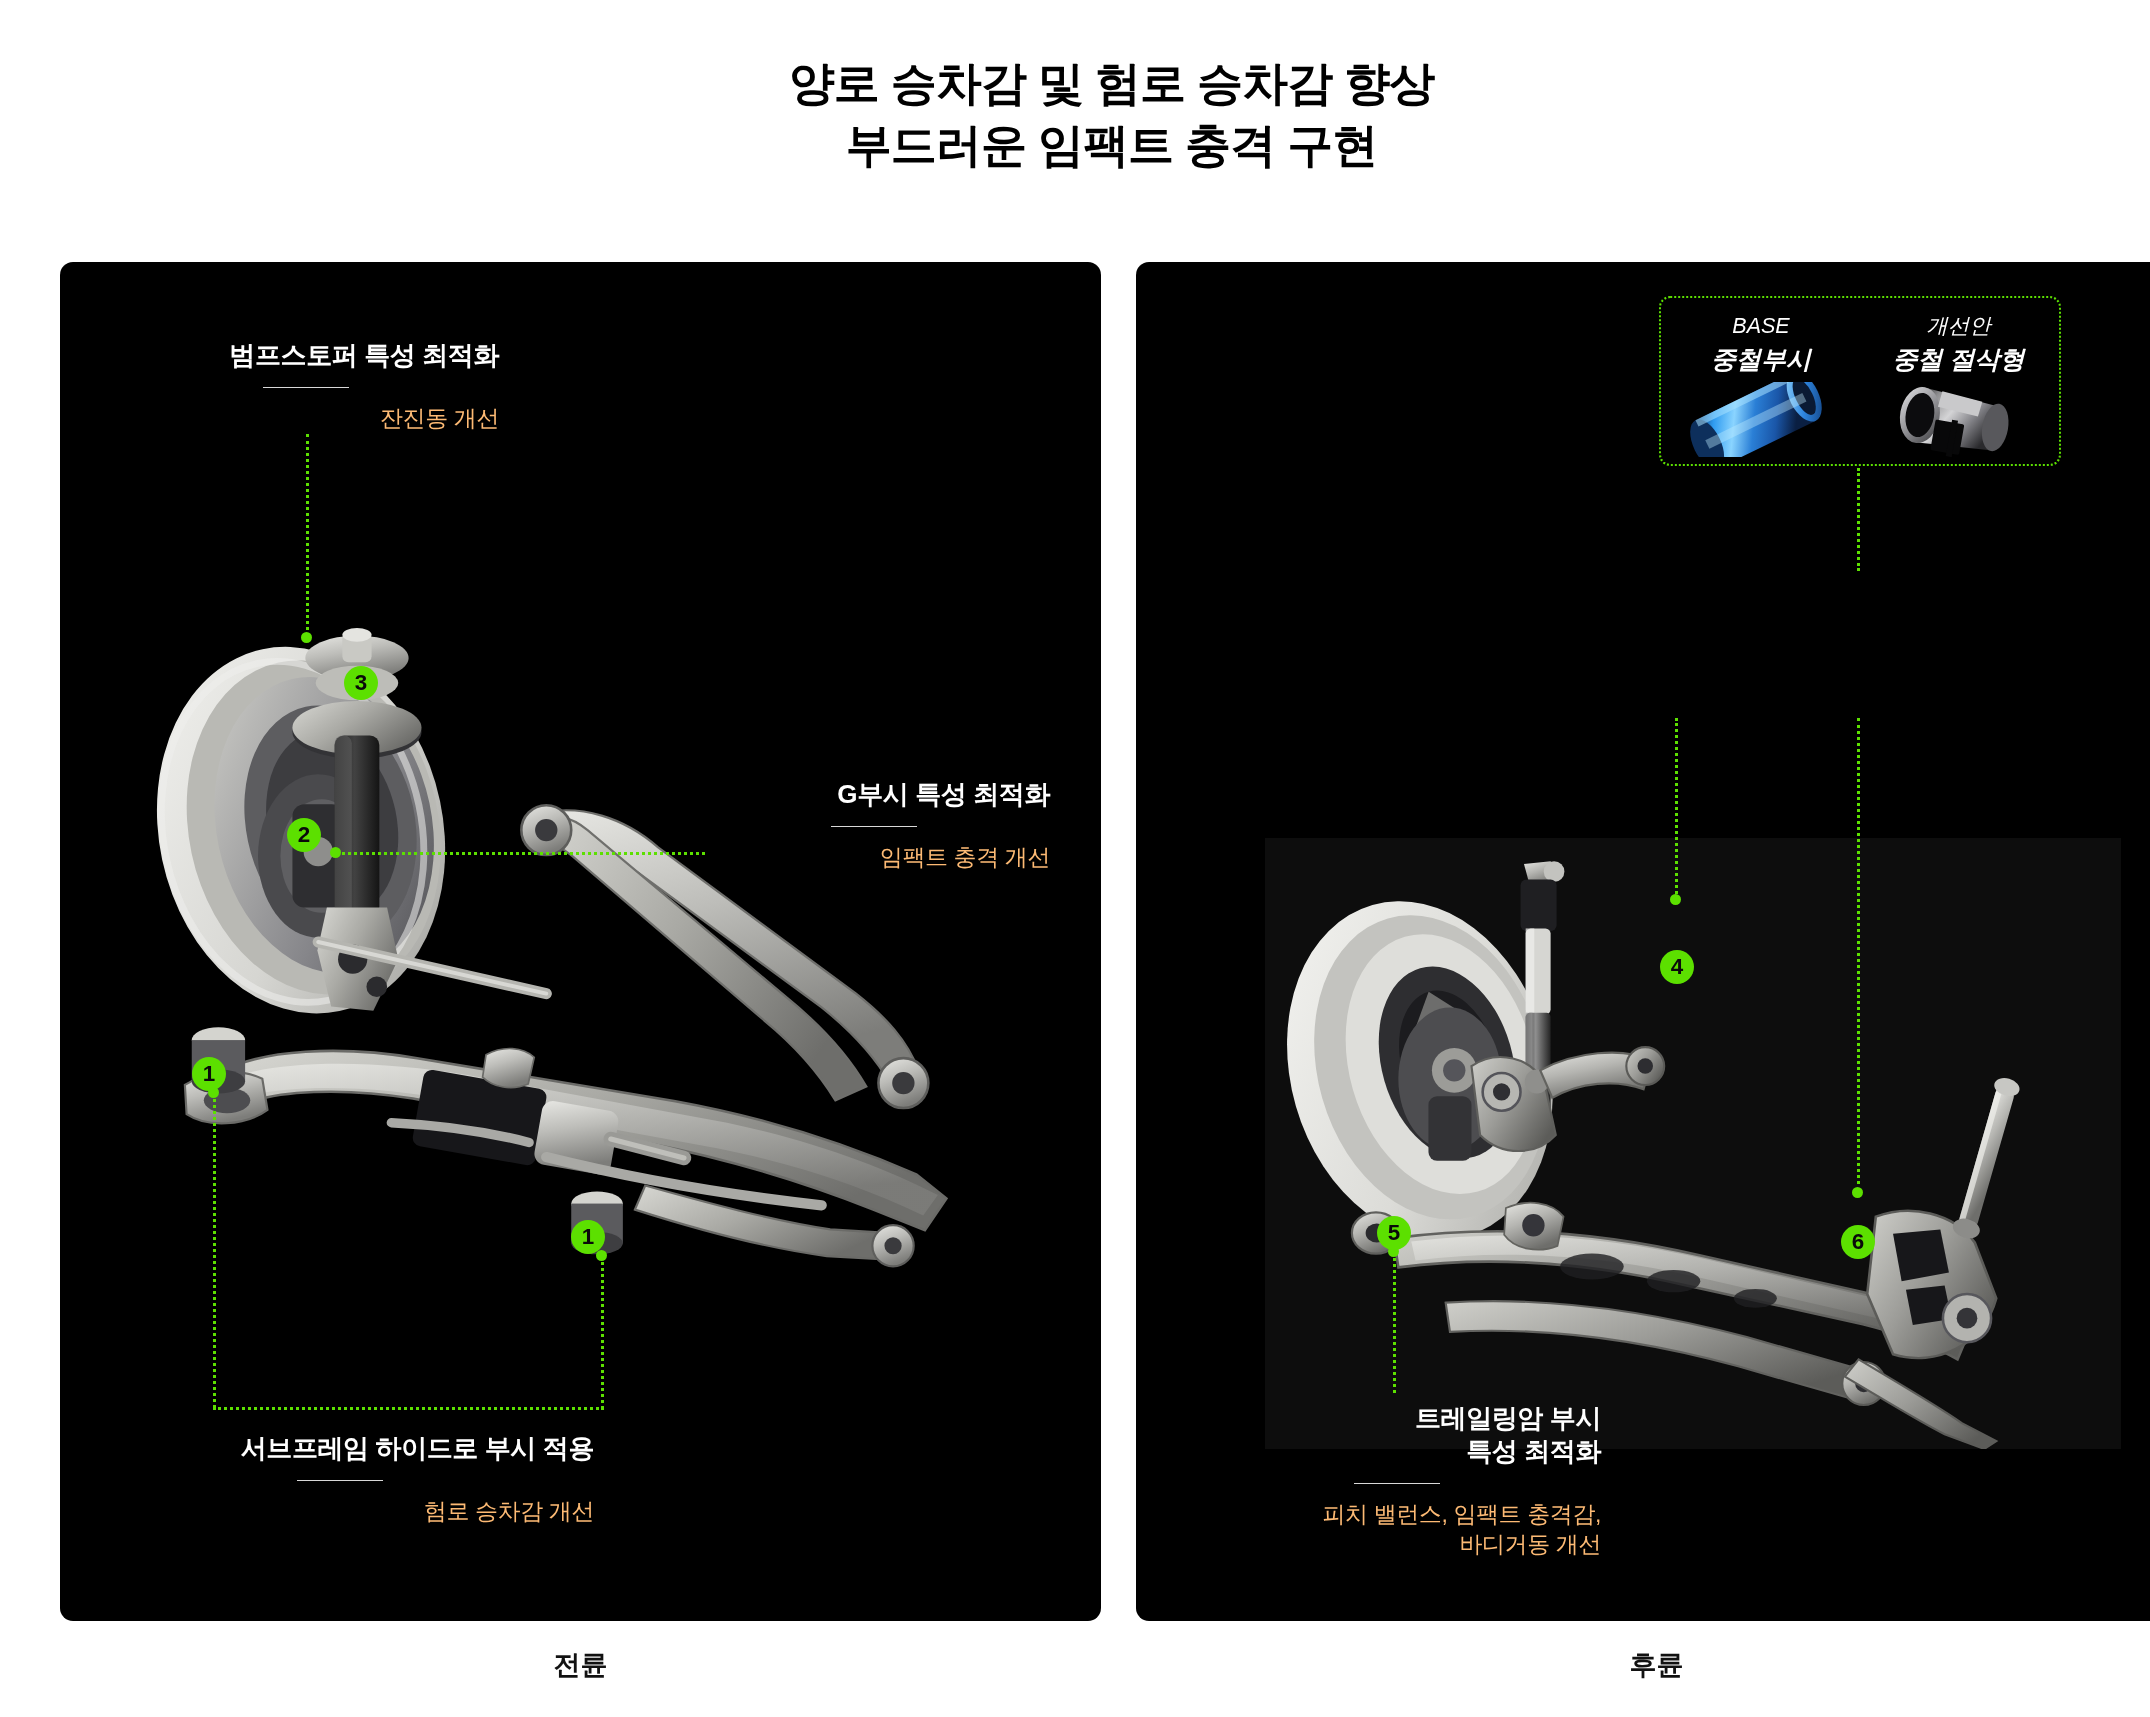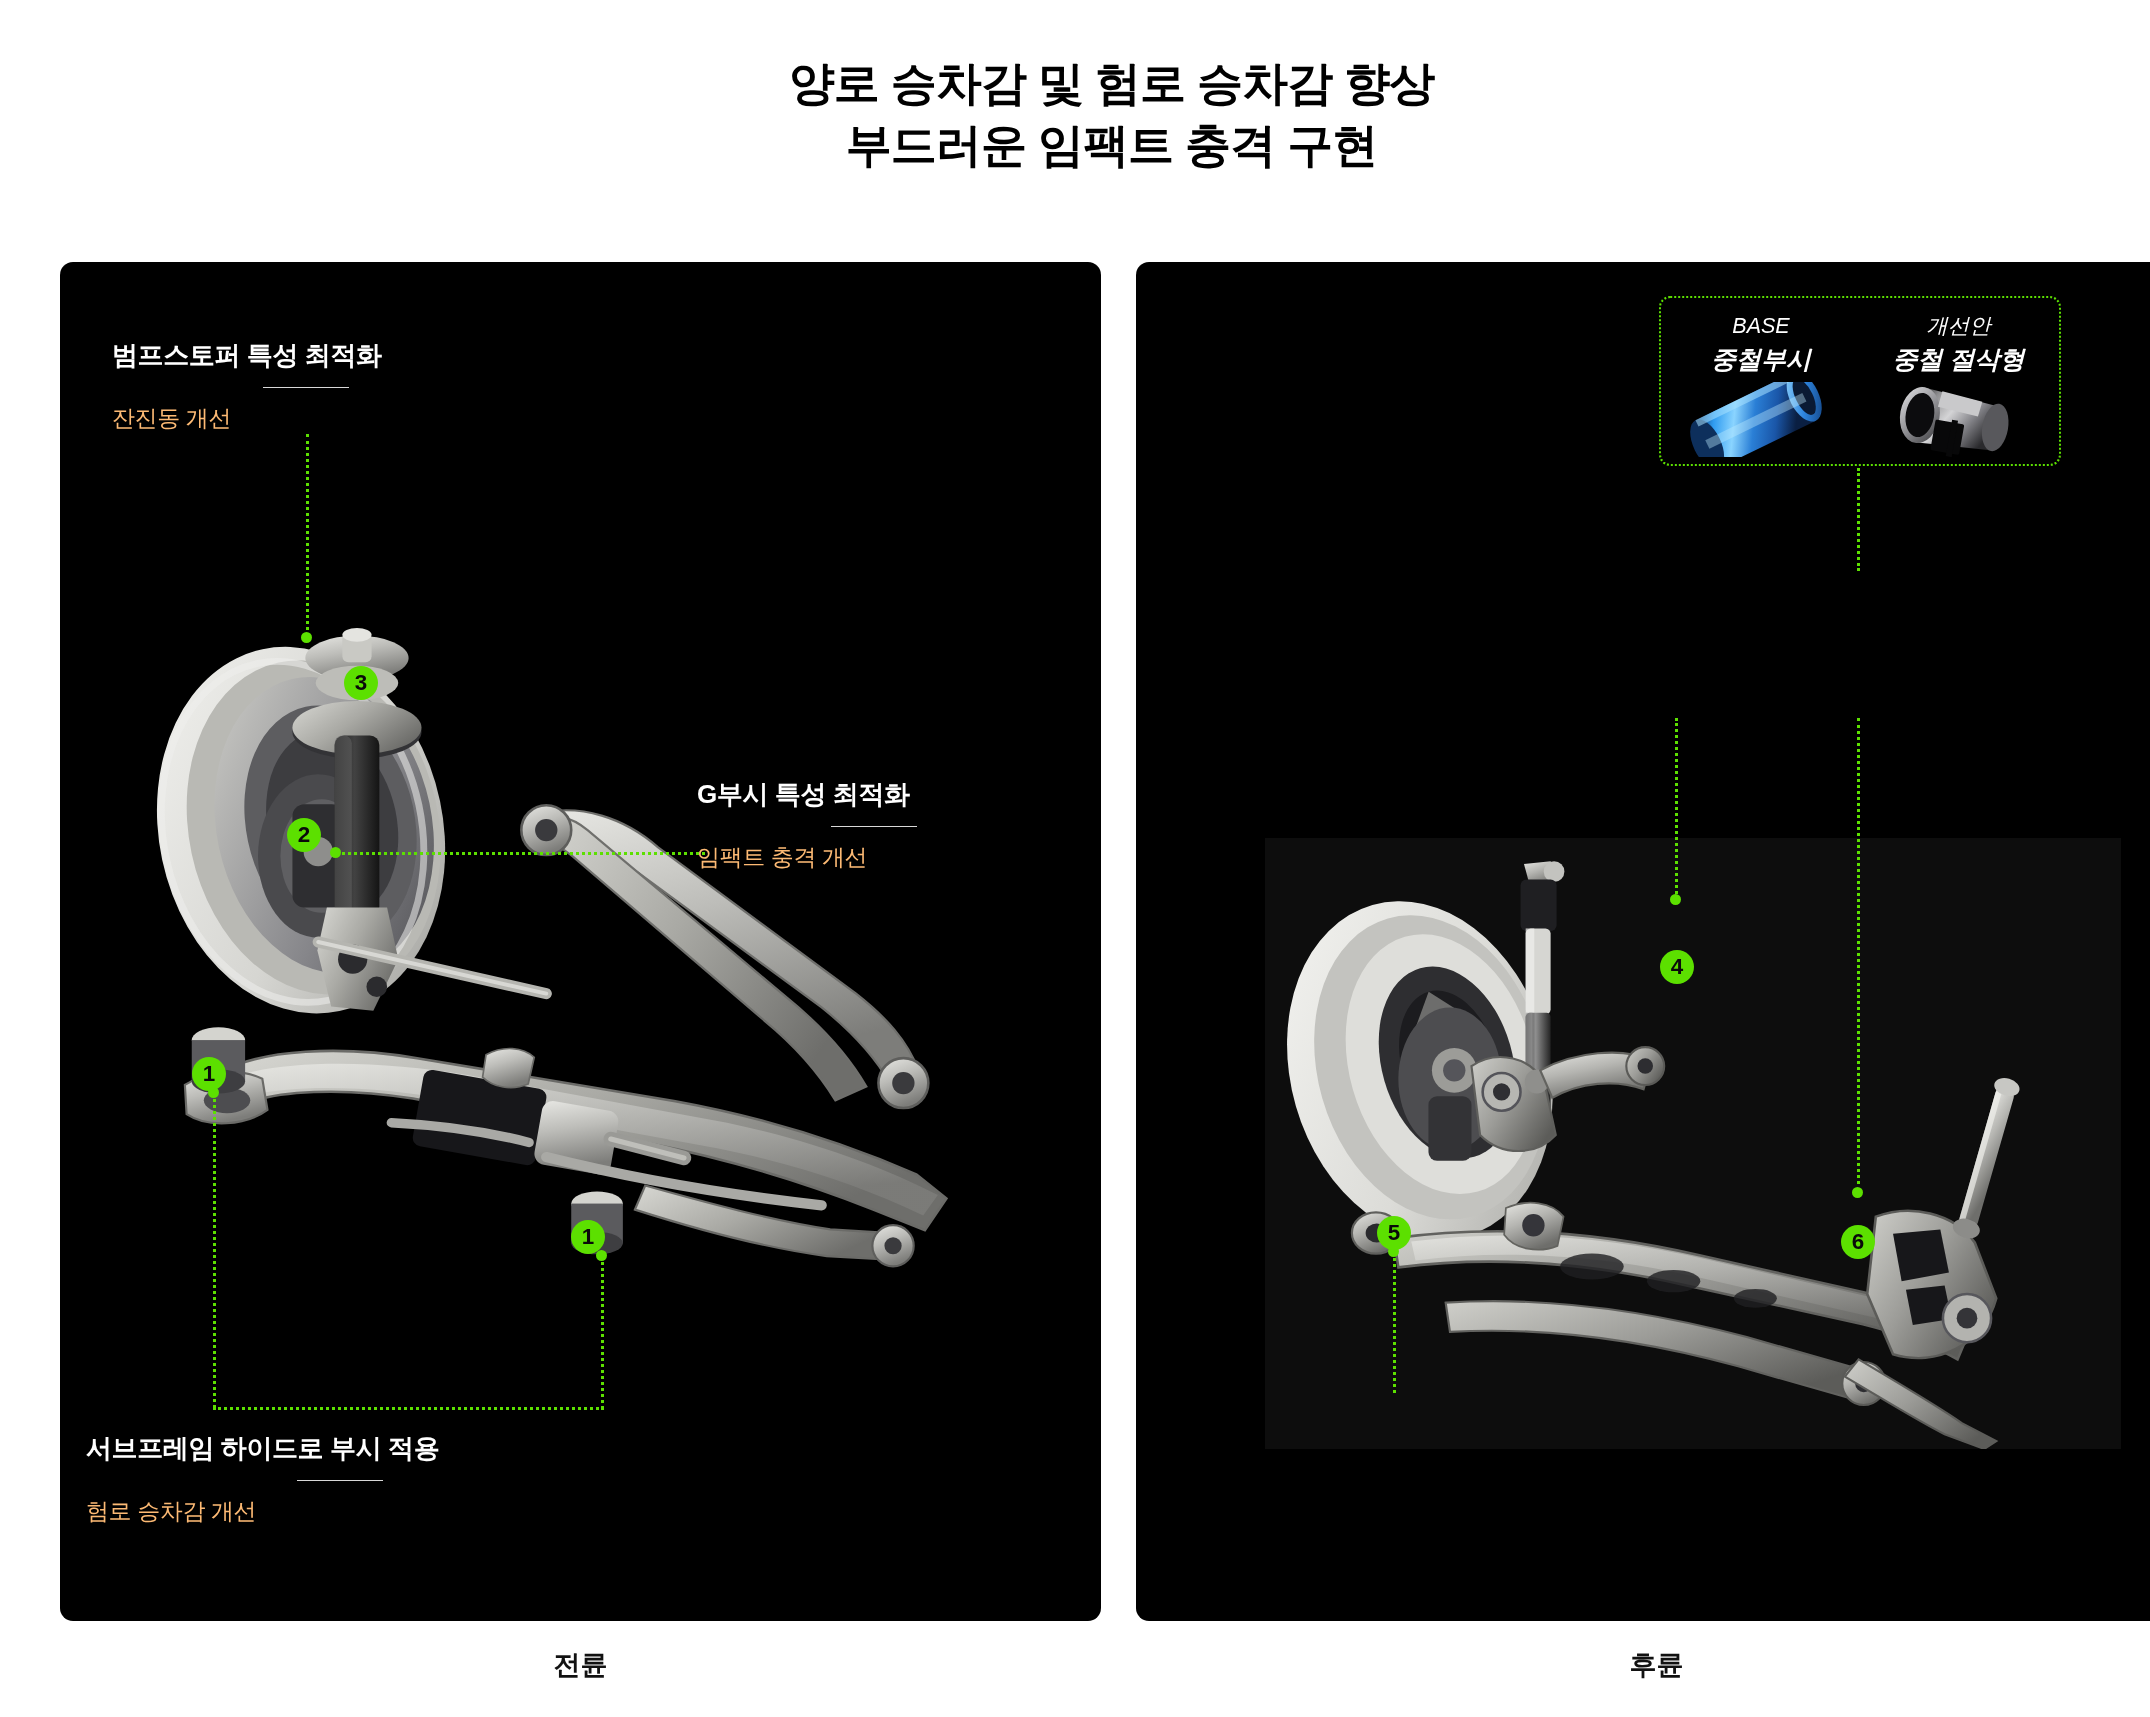--- a/index.html
+++ b/index.html
@@ -28,21 +28,21 @@
   #panel-rear  { left: 1136px; top: 262px; width: 1041px; height: 1359px; }
 
   .panel-caption {
     position: absolute; width: 1041px; text-align: center;
     top: 1647px; font-size: 27px; font-weight: 700; color: #111;
   }
   #caption-front { left: 60px; }
   #caption-rear  { left: 1136px; }
 
   
-  .anno { position: absolute; text-align: left; color: #ffffff; }
+  .anno { position: absolute; text-align: right; color: #ffffff; }
   .anno .anno-title {
     font-size: 26px; font-weight: 700; line-height: 1.28; white-space: pre-line;
     letter-spacing: -0.4px;
   }
   .anno .anno-rule {
     width: 86px; height: 1.3px; background: #d8d8d8; margin: 14.6px auto 14.6px auto;
   }
   .anno .anno-sub {
     font-size: 23px; font-weight: 400; line-height: 1.32; white-space: pre-line;
     color: #fdba74; letter-spacing: -0.4px;
@@ -433,20 +433,27 @@
         <circle cx="624" cy="900" r="26" fill="#35353a"></circle>
       </svg>
     </div>
 
     <div class="lead-v" style="left: 539px; top: 456px; height: 181px;"></div>
     <div class="lead-dot" style="left: 534px; top: 632px;"></div>
 
     <div class="lead-v" style="left: 721px; top: 456px; height: 473px;"></div>
     <div class="lead-dot" style="left: 716px; top: 925px;"></div>
 
+    <div class="anno" id="anno-rear-trailingarm" style="left: 56px; top: 1140px; width: 409px;">
+      <div class="anno-title">트레일링암 부시
+특성 최적화</div>
+      <div class="anno-rule"></div>
+      <div class="anno-sub">피치 밸런스, 임팩트 충격감,
+바디거동 개선</div>
+    </div>
     <div class="lead-v" style="left: 257px; top: 989px; height: 142px;"></div>
     <div class="lead-dot" style="left: 252px; top: 984px;"></div>
 
     <div class="marker" style="left: 524px; top: 688px;">4</div>
     <div class="marker" style="left: 241px; top: 954px;">5</div>
     <div class="marker" style="left: 705px; top: 963px;">6</div>
   </div>
 
   <div class="panel-caption" id="caption-front">전륜</div>
   <div class="panel-caption" id="caption-rear">후륜</div>

